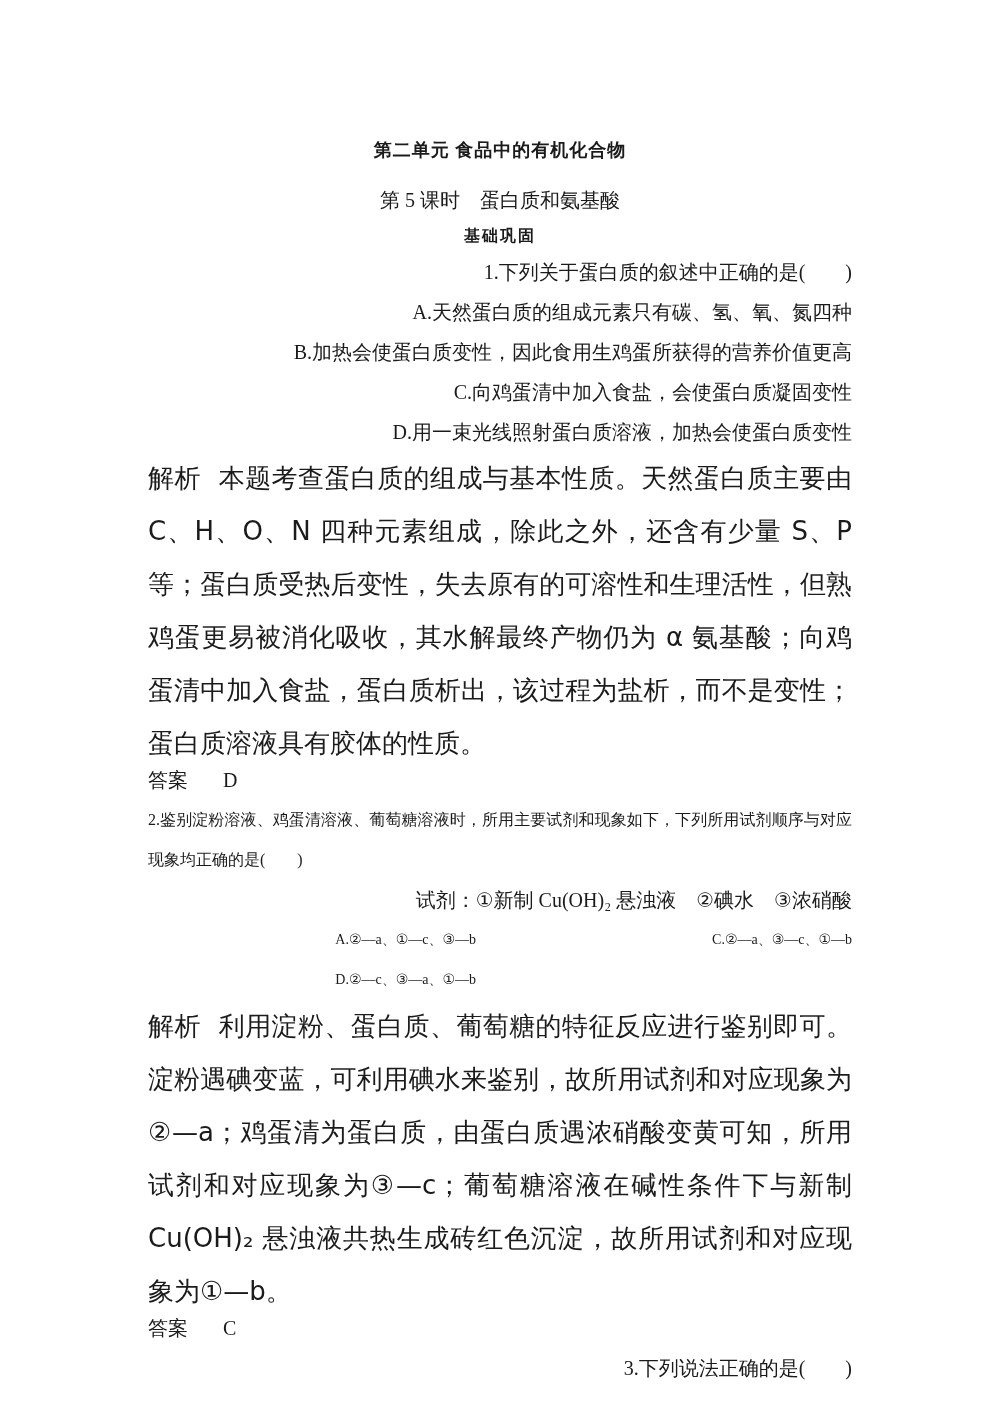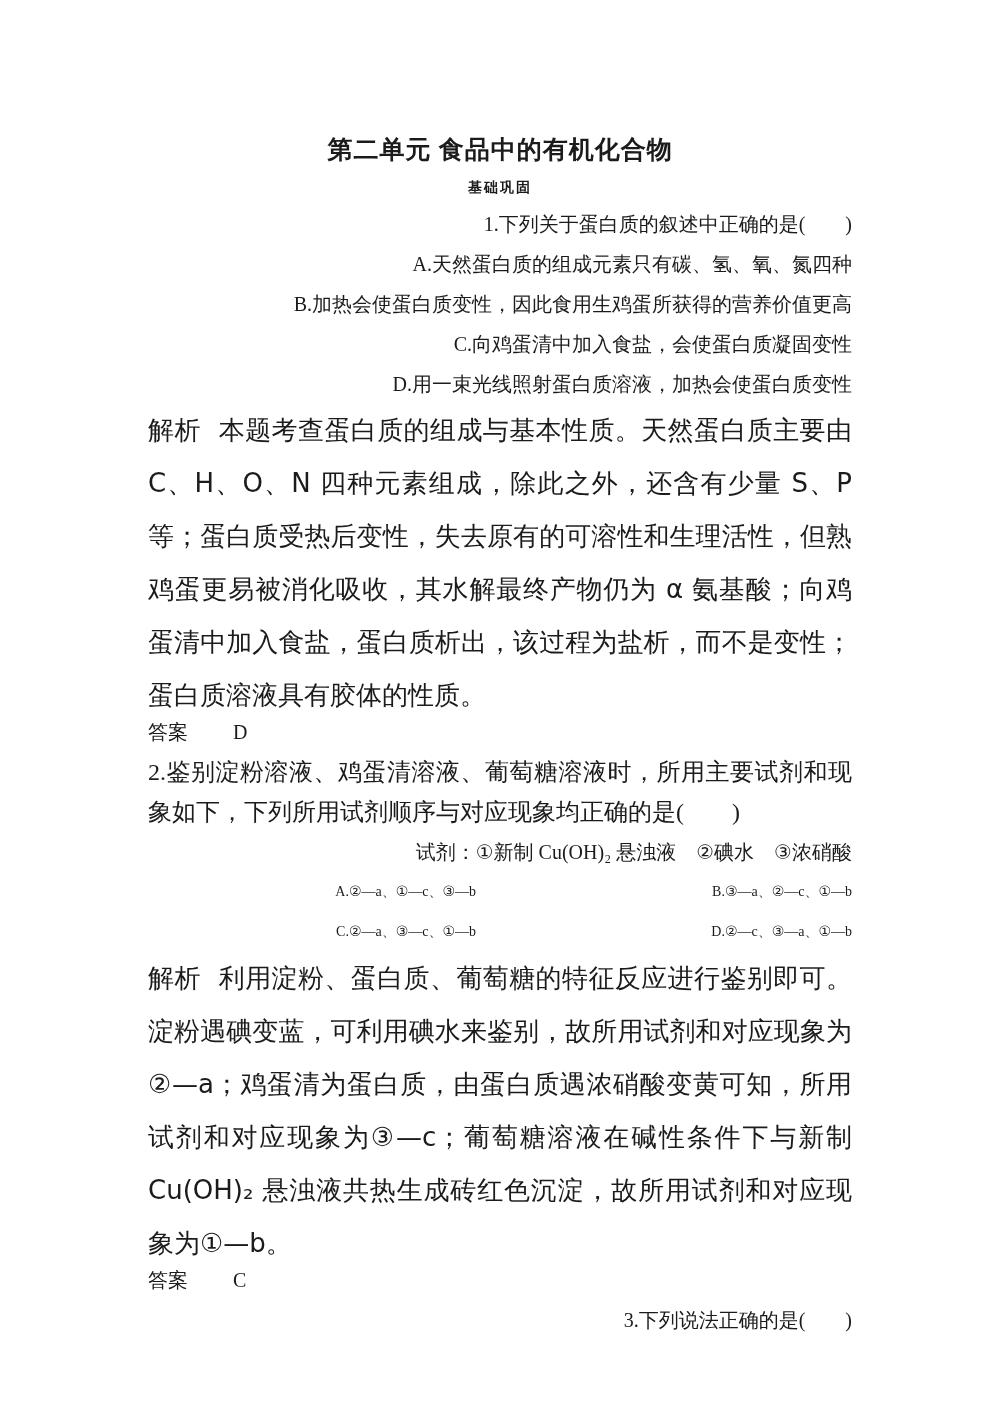--- a/index.html
+++ b/index.html
@@ -22,98 +22,97 @@
   .serif {
     font-family: "Liberation Serif", "DejaVu Serif", "DejaVu Sans", serif;
     text-align: right;
   }
   
   .sans {
     font-family: "DejaVu Sans", "Liberation Sans", sans-serif;
   }
   .title {
     margin: 0;
-    font-size: 25px;
+    font-size: 18px;
     line-height: 32px;
     font-weight: bold;
     text-align: center;
     letter-spacing: 1px;
   }
   .subtitle {
     margin: 20px 0 0 0;
     font-size: 20px;
     line-height: 28px;
     font-weight: normal;
     text-align: center;
   }
   .section-head {
     margin: 8px 0 0 0;
-    font-size: 14px;
+    font-size: 16px;
     line-height: 28px;
     font-weight: bold;
     text-align: center;
     letter-spacing: 2px;
-    font-family: Liberation Serif, serif;
   }
   p { margin: 0; }
   .line {
     font-size: 20px;
     line-height: 40px;
   }
   .q1-stem { margin-top: 2px; }
   .stem-wrap {
-    font-size: 24px;
+    font-size: 16px;
     line-height: 40px;
     text-align: justify;
     text-justify: inter-character;
   }
   .analysis {
     font-size: 26px;
     line-height: 53px;
     text-align: justify;
     text-justify: inter-character;
     margin-bottom: -10px;
   }
   .ans-label { margin-right: 18px; }
-  .answer-line .ans-label { margin-right: 12px; }
+  .answer-line .ans-label { margin-right: 2px; }
   .answer-letter {
     margin-left: 33px;
     font-size: 20px;
   }
   .opt-grid {
     display: grid;
     grid-template-columns: 328px 1fr;
     font-size: 14px;
     line-height: 40px;
   }
 </style>
 </head>
 <body>
 
 <div class="page">
 
   <h1 class="title serif">第二单元 食品中的有机化合物</h1>
+  <h2 class="subtitle serif">第 5 课时　蛋白质和氨基酸</h2>
   <h3 class="section-head sans">基础巩固</h3>
 
   <p class="line serif q1-stem">1.下列关于蛋白质的叙述中正确的是(　　)</p>
   <p class="line serif">A.天然蛋白质的组成元素只有碳、氢、氧、氮四种</p>
   <p class="line serif">B.加热会使蛋白质变性，因此食用生鸡蛋所获得的营养价值更高</p>
   <p class="line serif">C.向鸡蛋清中加入食盐，会使蛋白质凝固变性</p>
   <p class="line serif">D.用一束光线照射蛋白质溶液，加热会使蛋白质变性</p>
 
   <p class="analysis sans"><span class="ans-label">解析</span><span>本题考查蛋白质的组成与基本性质。天然蛋白质主要由 C、H、O、N 四种元素组成，除此之外，还含有少量 S、P 等；蛋白质受热后变性，失去原有的可溶性和生理活性，但熟鸡蛋更易被消化吸收，其水解最终产物仍为 α 氨基酸；向鸡蛋清中加入食盐，蛋白质析出，该过程为盐析，而不是变性；蛋白质溶液具有胶体的性质。</span></p>
 
   <p class="line sans answer-line"><span class="ans-label">答案</span><span class="answer-letter serif">D</span></p>
 
   <p class="stem-wrap serif">2.鉴别淀粉溶液、鸡蛋清溶液、葡萄糖溶液时，所用主要试剂和现象如下，下列所用试剂顺序与对应现象均正确的是(　　)</p>
   <p class="line serif">试剂：①新制 Cu(OH)₂ 悬浊液　②碘水　③浓硝酸</p>
 
   <div class="opt-grid serif">
     <span>A.②—a、①—c、③—b</span>
-    <span>B.③—a、②—c、①—b</span>
     <span>C.②—a、③—c、①—b</span>
     <span>D.②—c、③—a、①—b</span>
   </div>
 
   <p class="analysis sans"><span class="ans-label">解析</span><span>利用淀粉、蛋白质、葡萄糖的特征反应进行鉴别即可。淀粉遇碘变蓝，可利用碘水来鉴别，故所用试剂和对应现象为②—a；鸡蛋清为蛋白质，由蛋白质遇浓硝酸变黄可知，所用试剂和对应现象为③—c；葡萄糖溶液在碱性条件下与新制 Cu(OH)₂ 悬浊液共热生成砖红色沉淀，故所用试剂和对应现象为①—b。</span></p>
 
   <p class="line sans answer-line"><span class="ans-label">答案</span><span class="answer-letter serif">C</span></p>
 
   <p class="line serif">3.下列说法正确的是(　　)</p>
 

